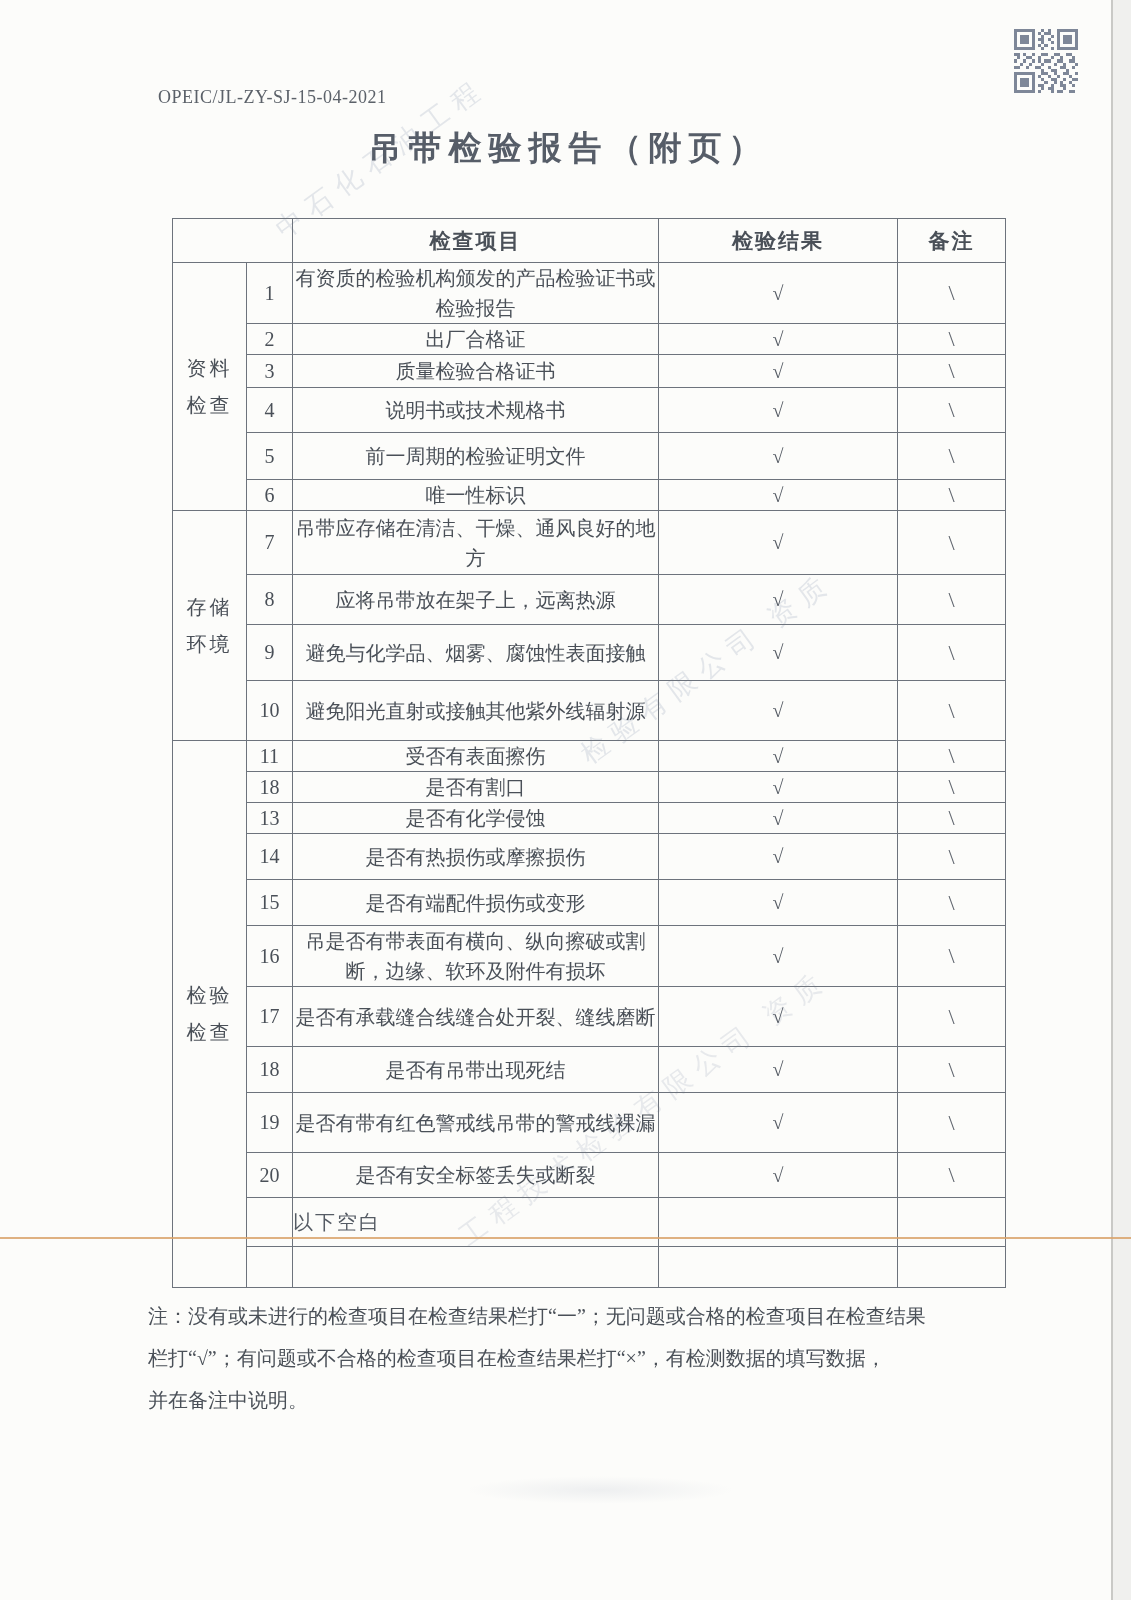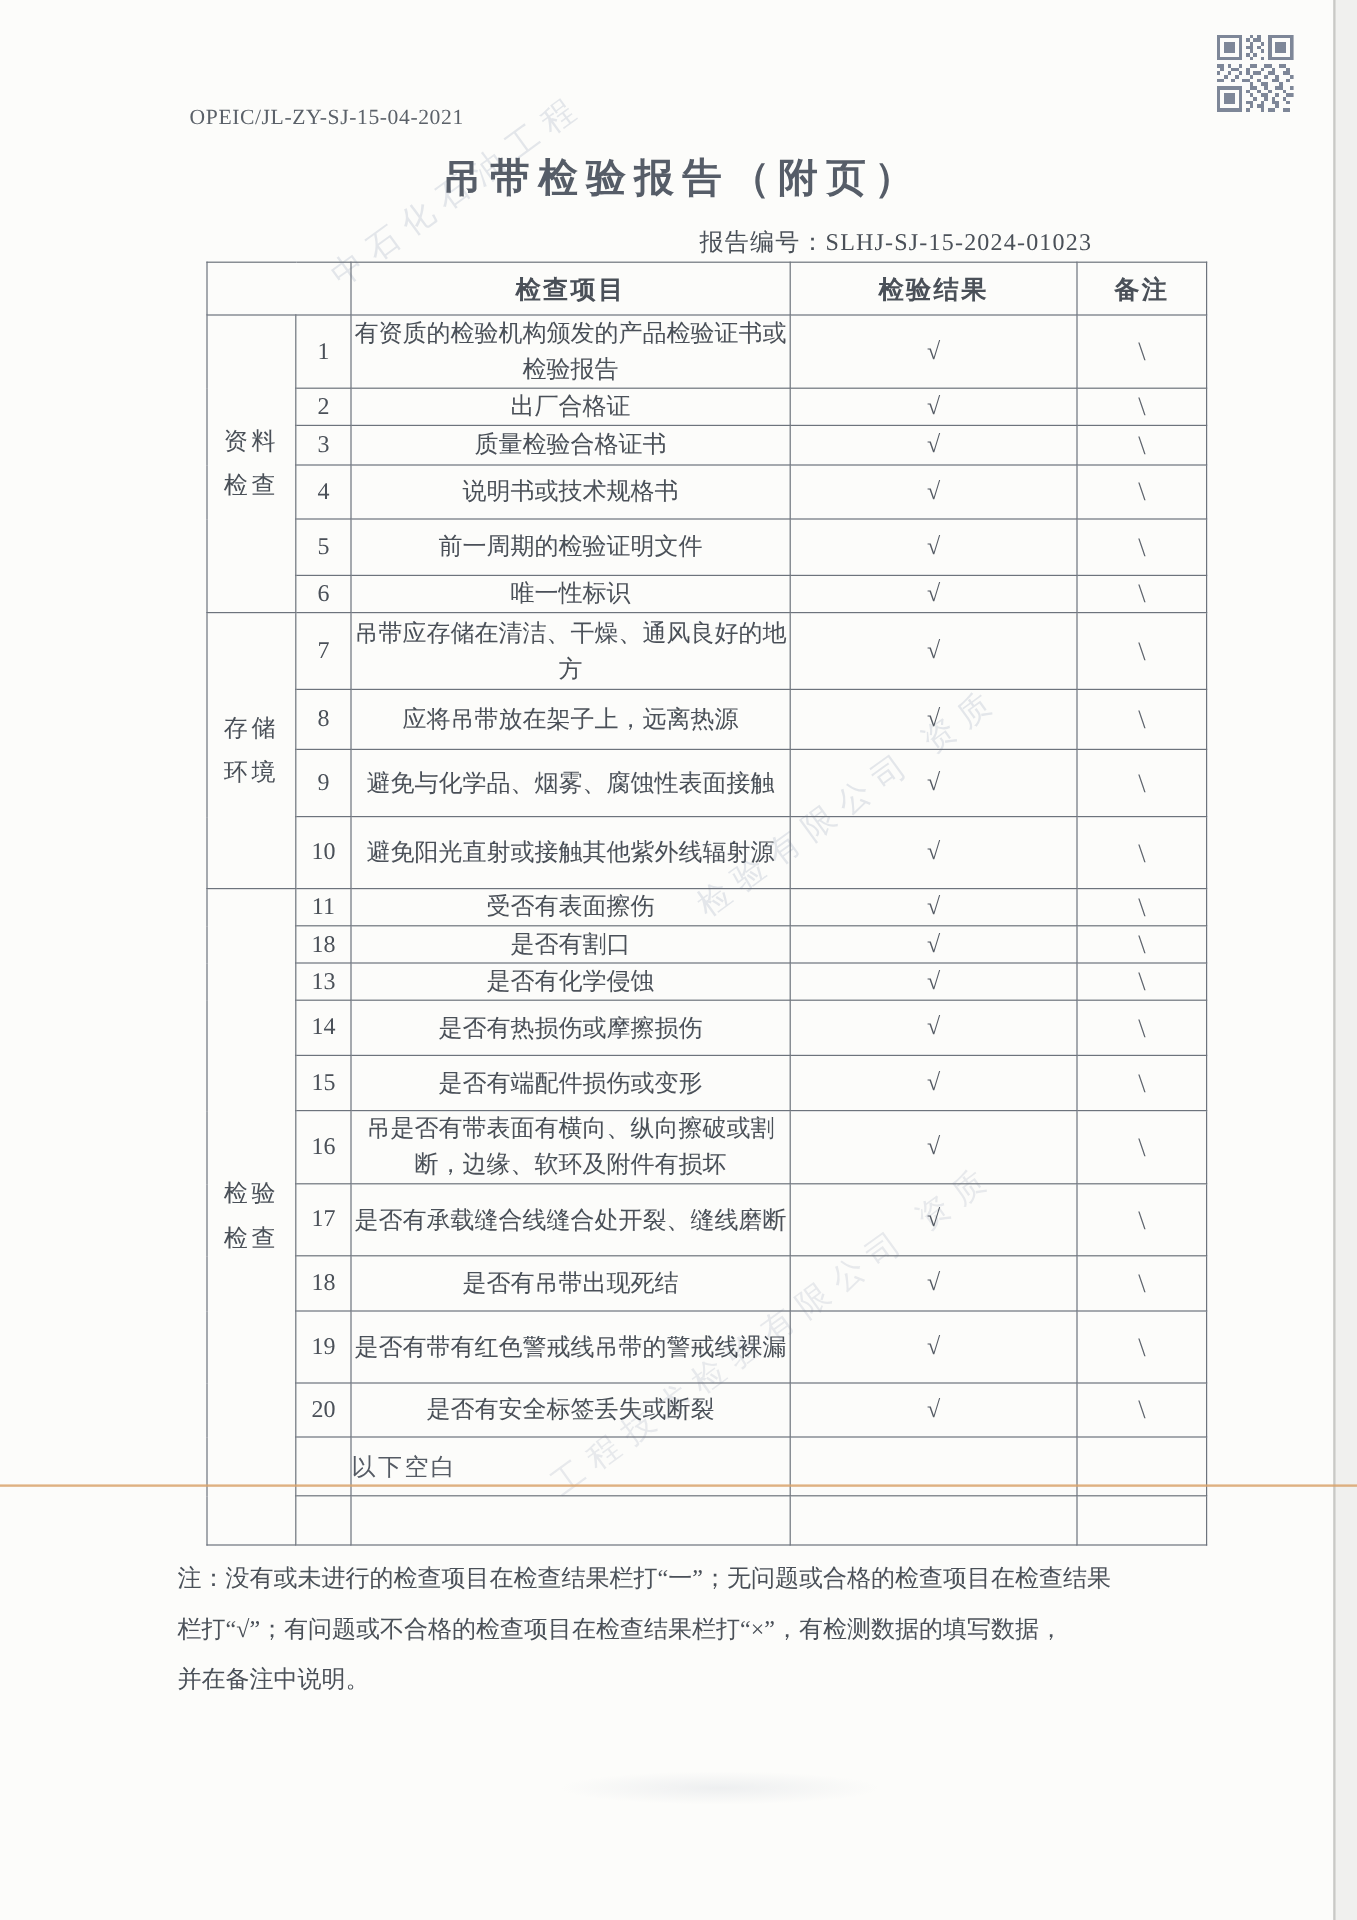--- a/index.html
+++ b/index.html
@@ -159,21 +159,20 @@
         <rect x="11" y="19" width="2" height="1"></rect>
         <rect x="16" y="19" width="1" height="1"></rect>
       <rect x="8" y="20" width="1" height="1"></rect>
         <rect x="12" y="20" width="1" height="1"></rect>
         <rect x="14" y="20" width="2" height="1"></rect>
         <rect x="18" y="20" width="2" height="1"></rect>
     </g>
   </svg>
 
   <div class="title">吊带检验报告（附页）</div>
-  <div class="report-no">报告编号：SLHJ-SJ-15-2024-01023</div>
 
   <table class="insp">
     <colgroup>
       <col style="width:74px">
         <col style="width:46px">
         <col style="width:366px">
         <col style="width:239px">
         <col style="width:108px">
     </colgroup>
     <tbody>

